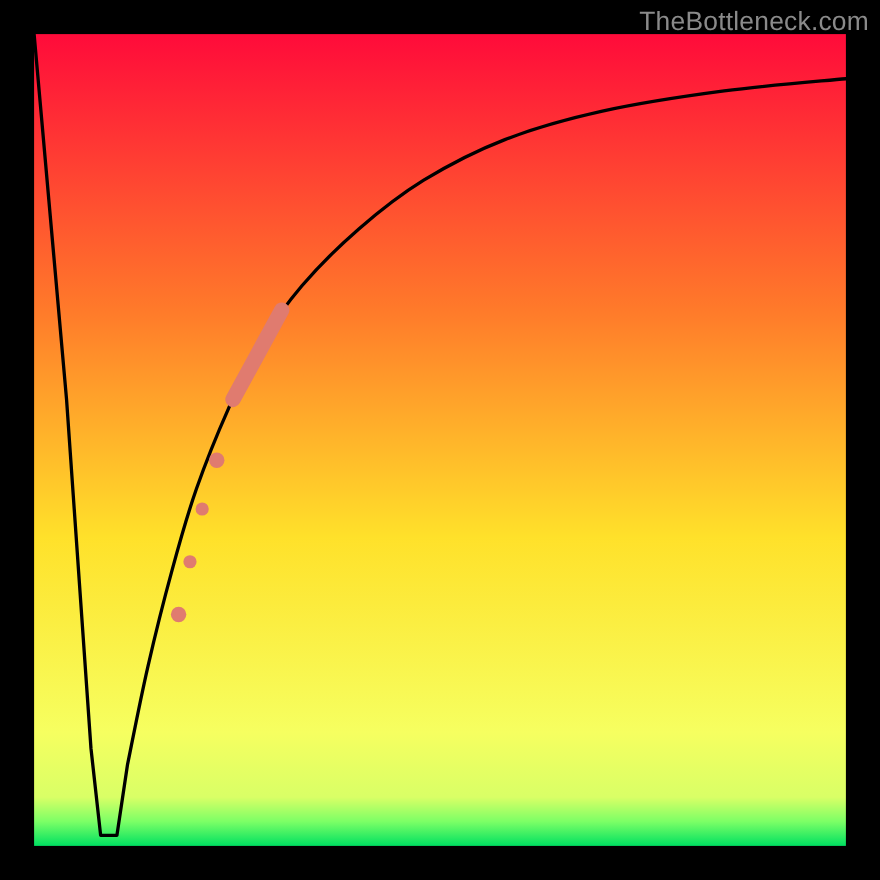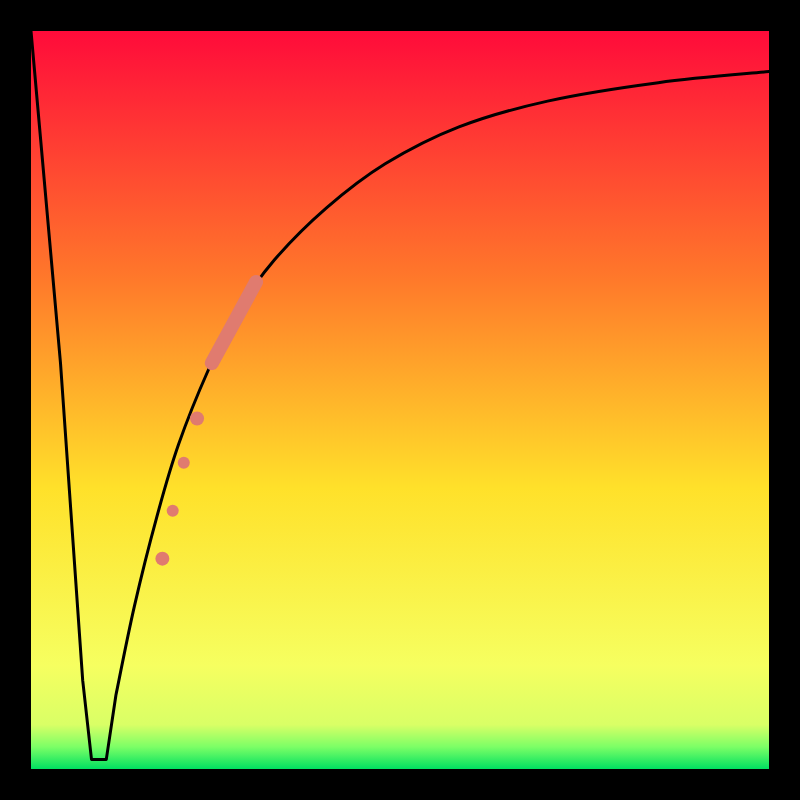--- a/index.html
+++ b/index.html
@@ -35,20 +35,21 @@
     color: #8a8a8a;
     letter-spacing: 0.2px;
     user-select: none;
   }
   svg { display: block; }
 </style>
 </head>
 <body>
 
 <div class="frame">
+  <div class="watermark">TheBottleneck.com</div>
 
   <div class="plot">
     <svg id="chart-svg" width="738" height="738" viewBox="0 0 738 738">
       <defs>
         <linearGradient id="bg-grad" x1="0" y1="0" x2="0" y2="1">
           <stop id="g0" offset="0%" stop-color="#ff0b3a"></stop>
           <stop id="g1" offset="34%" stop-color="#ff7a2a"></stop>
           <stop id="g2" offset="62%" stop-color="#ffe12a"></stop>
           <stop id="g3" offset="86%" stop-color="#f6ff60"></stop>
           <stop id="g4" offset="94%" stop-color="#d9ff66"></stop>

